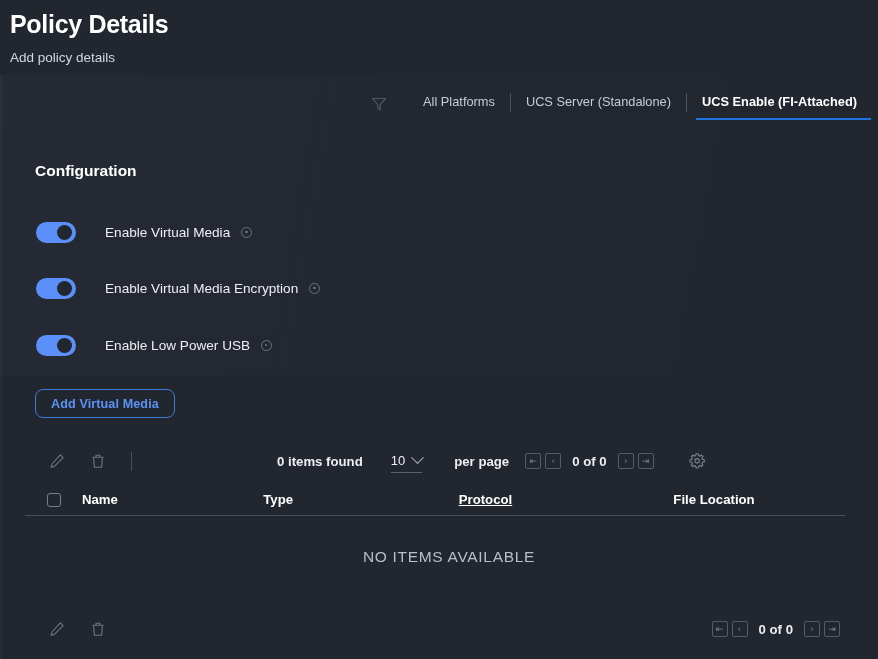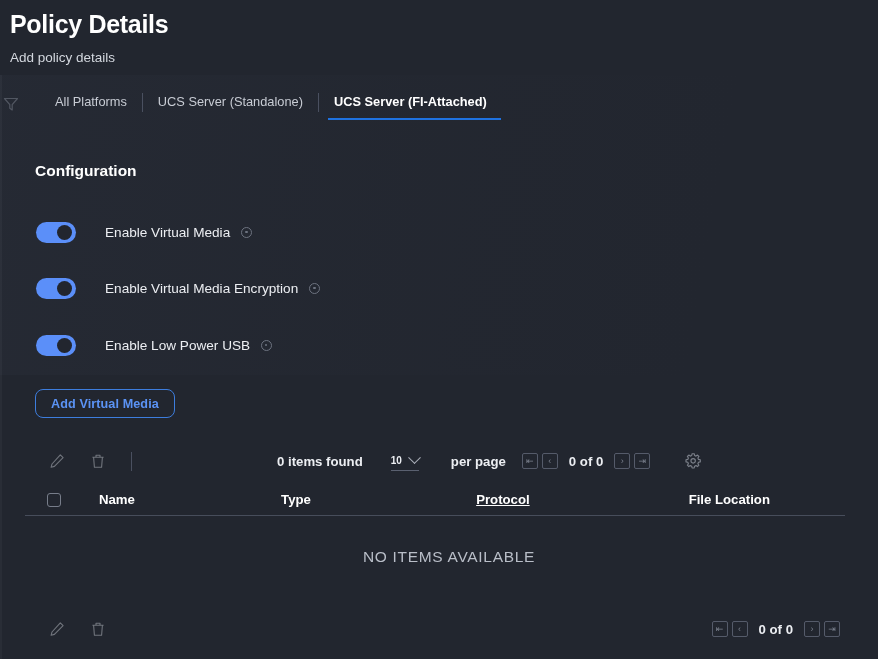--- a/index.html
+++ b/index.html
@@ -54,20 +54,21 @@
   }
 
   
   .platform-bar {
     position: absolute;
     left: 0; top: 92px;
     width: 878px;
     height: 34px;
     display: flex;
     align-items: flex-start;
+    justify-content: flex-end;
     padding-right: 6px;
   }
   .filter-icon {
     width: 22px; height: 22px;
     margin-right: 18px;
     margin-top: 1px;
     opacity: 0.42;
     display: flex; align-items: center; justify-content: center;
   }
   .tab-sep {
@@ -218,22 +219,22 @@
     padding-bottom: 2px;
   }
   .per-page-select::after {
     content: "";
     position: absolute;
     left: 0; right: 0; bottom: -3px;
     height: 1px;
     background: #5a6070;
   }
   .per-page-value {
-    font-size: 10px;
-    font-weight: bold;
+    font-size: 13px;
+    font-weight: normal;
     color: #eceef2;
   }
   .chev-down {
     margin-left: 8px;
     width: 9px; height: 9px;
     border-right: 1.6px solid #a9aeb8;
     border-bottom: 1.6px solid #a9aeb8;
     transform: rotate(45deg) translate(-2px,-2px);
   }
   .per-page-label {
@@ -277,21 +278,20 @@
 
   
   .table-head {
     position: absolute;
     left: 25px; top: 484px;
     width: 820px;
     height: 32px;
     display: flex;
     align-items: center;
     border-bottom: 1px solid #474d5b;
-    gap: 17px;
   }
   .hdr-checkbox {
     width: 14px; height: 14px;
     border: 1.5px solid #777d8a;
     border-radius: 3px;
     margin-left: 22px;
     flex: 0 0 auto;
     cursor: pointer;
   }
   .th {
@@ -347,21 +347,21 @@
   </span>
   <div class="tab">
     <span>All Platforms</span>
   </div>
   <div class="tab-sep"></div>
   <div class="tab">
     <span>UCS Server (Standalone)</span>
   </div>
   <div class="tab-sep"></div>
   <div class="tab active">
-    <span>UCS Server (FI-Attached)</span>
+    <span>UCS Enable (FI-Attached)</span>
   </div>
 </div>
 
 <div class="config-title">Configuration</div>
 
 <div class="toggle-row r0">
   <div class="switch"></div>
   <span class="toggle-label">Enable Virtual Media</span>
   <span class="info-icon"></span>
 </div>

